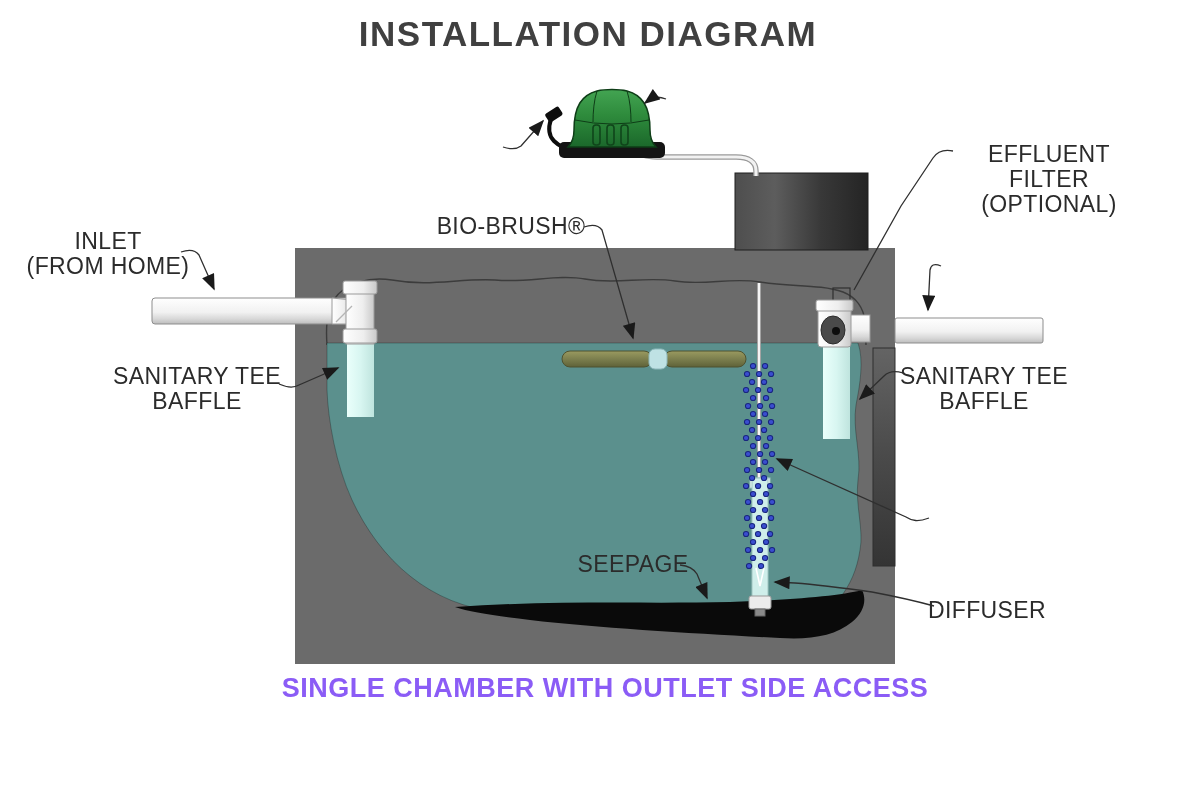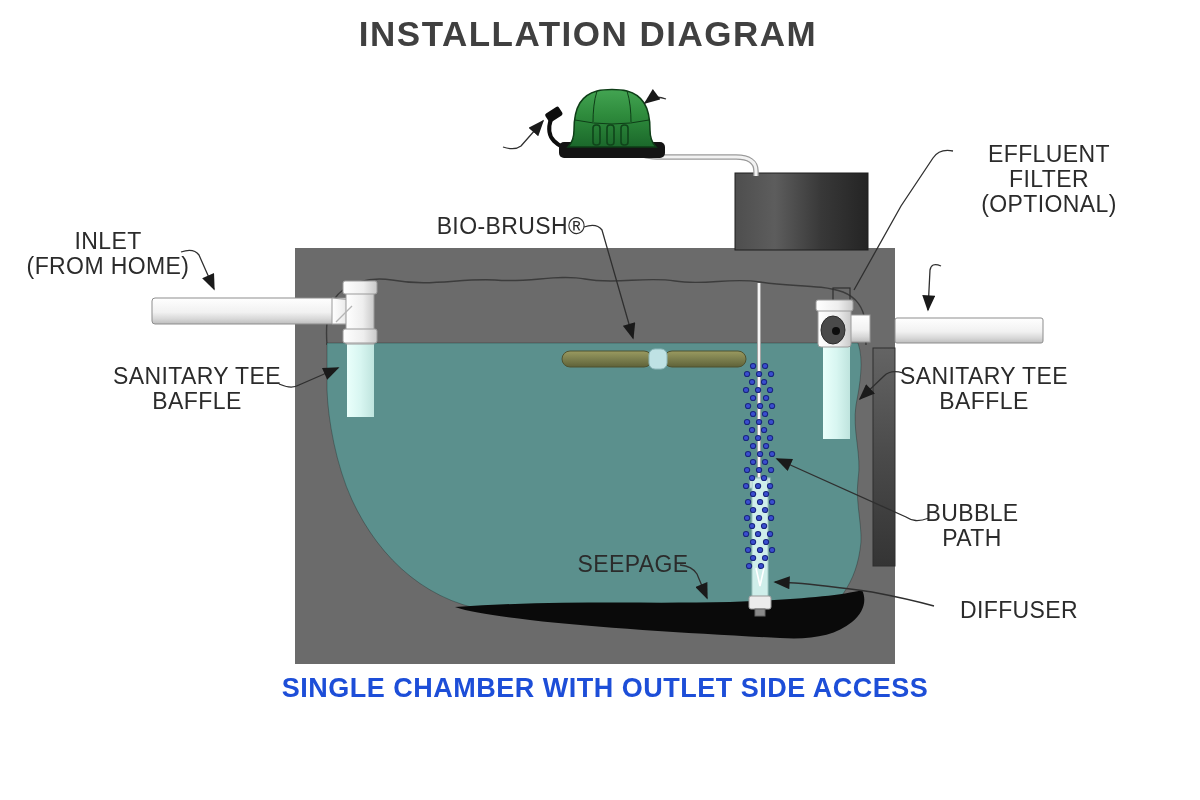--- a/index.html
+++ b/index.html
@@ -2,21 +2,21 @@
 <html style="--label-text: #2b2b2b; --water-teal: #5b908d; --tank-gray: #6b6b6b; --sludge-black: #0a0a0a; --unit-green: #2e8b3c; --bubble-blue: #3a4ecf; --bubble-dark: #18257f; --baffle-cyan: #d8f6f1; --pipe-white: #f5f5f5;"><head>
 <meta charset="utf-8">
 <style>
   html,body{margin:0;padding:0;background:#ffffff;}
   .stage{position:relative;width:1200px;height:800px;background:#fff;overflow:hidden;
          font-family:"Liberation Sans",sans-serif;}
   .lbl{position:absolute;transform:translateX(-50%);text-align:center;white-space:pre-line;
        color:var(--label-text,#2b2b2b);font-size:23px;line-height:25px;letter-spacing:.4px;}
   .title{position:absolute;transform:translateX(-50%);color:#404040;font-weight:bold;
          font-size:35px;letter-spacing:1.5px;white-space:nowrap;}
-  .caption{position:absolute;transform:translateX(-50%);color:#1d4ed8;font-weight:bold;
+  .caption{position:absolute;transform:translateX(-50%);color:#8b5cf6;font-weight:bold;
          font-size:27px;letter-spacing:.5px;white-space:nowrap;}
   svg{position:absolute;left:0;top:0;}
 </style>
 </head>
 <body>
 
 <div class="stage">
 
   <svg width="1200" height="800" viewBox="0 0 1200 800">
     <defs>
@@ -162,18 +162,16 @@
   <div class="title" style="left:588px;top:14px;">INSTALLATION DIAGRAM</div>
   <div class="lbl" style="left:1049px;top:142px;">EFFLUENT FILTER
 (OPTIONAL)</div>
   <div class="lbl" style="left:511px;top:214px;">BIO-BRUSH®</div>
   <div class="lbl" style="left:108px;top:229px;">INLET
 (FROM HOME)</div>
   <div class="lbl" style="left:197px;top:364px;">SANITARY TEE
 BAFFLE</div>
   <div class="lbl" style="left:984px;top:364px;">SANITARY TEE
 BAFFLE</div>
-  <div class="lbl" style="left:972px;top:501px;">BUBBLE
-PATH</div>
   <div class="lbl" style="left:633px;top:552px;">SEEPAGE</div>
-  <div class="lbl" style="left:987px;top:598px;margin-left:32px;">DIFFUSER</div>
+  <div class="lbl" style="left:987px;top:598px;">DIFFUSER</div>
   <div class="caption" style="left:605px;top:673px;">SINGLE CHAMBER WITH OUTLET SIDE ACCESS</div>
 </div>
 
 </body></html>

